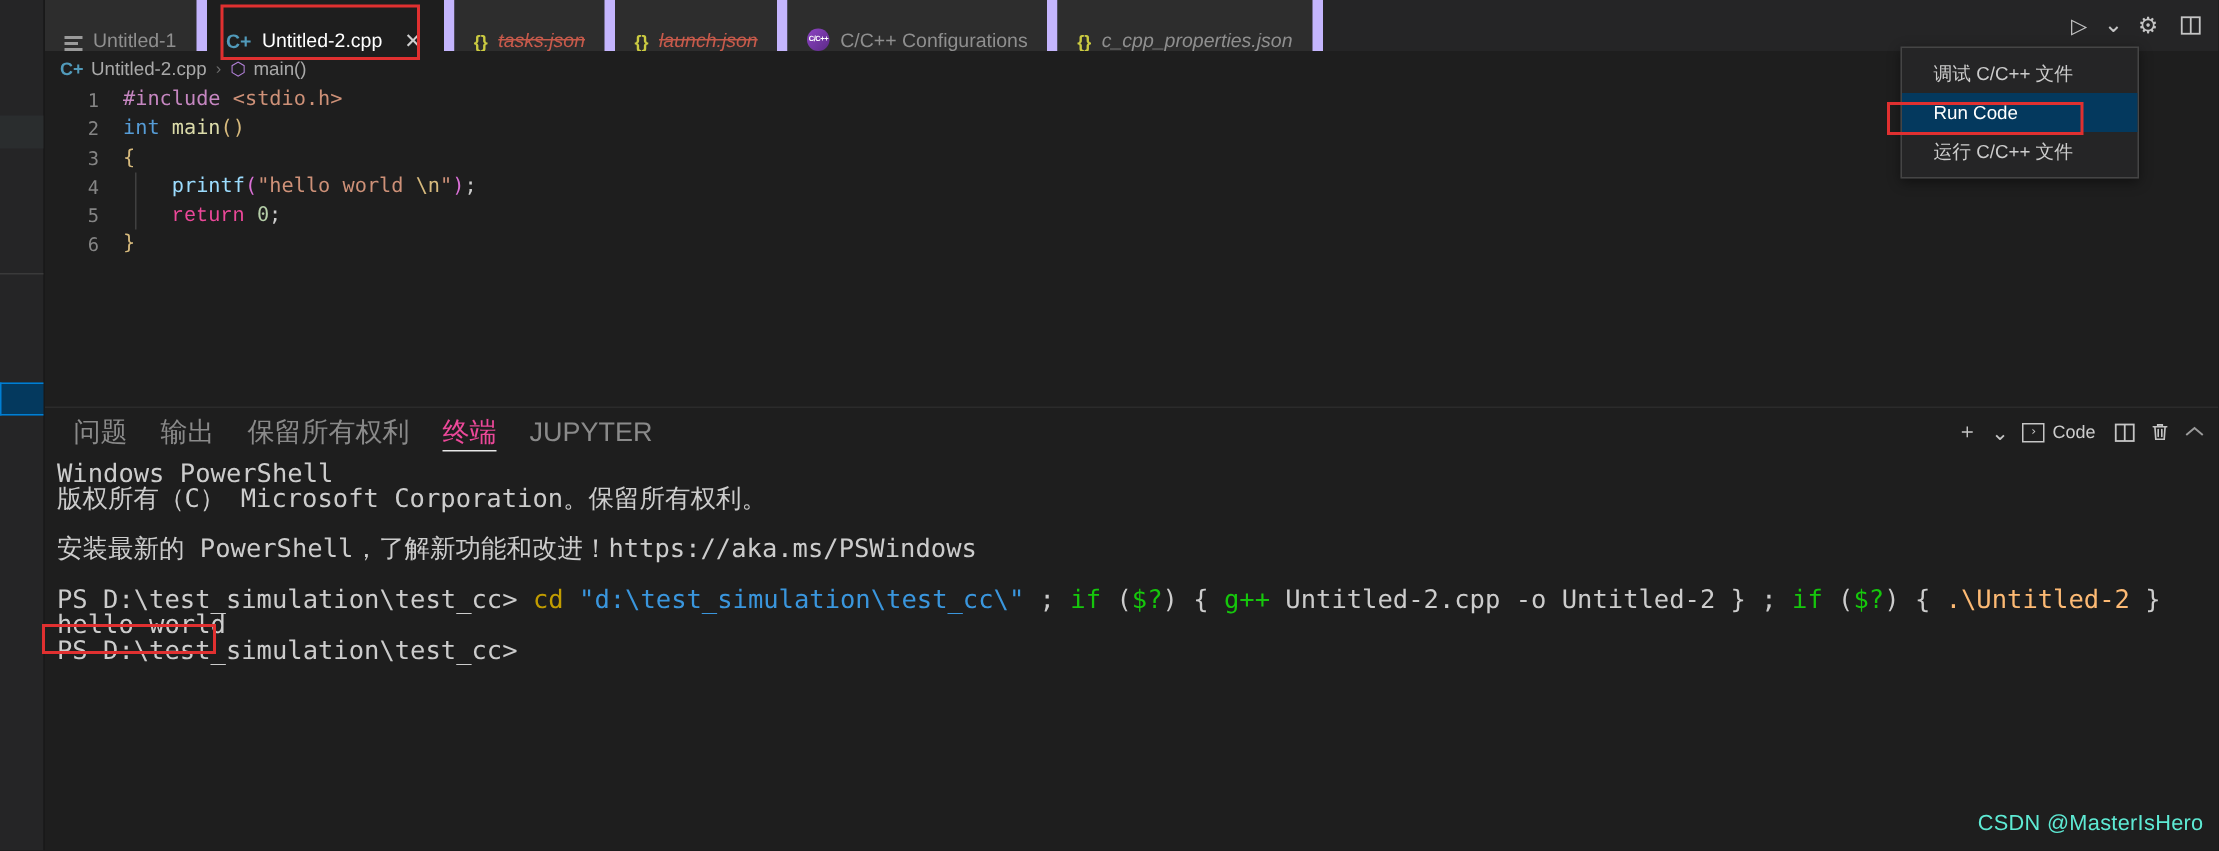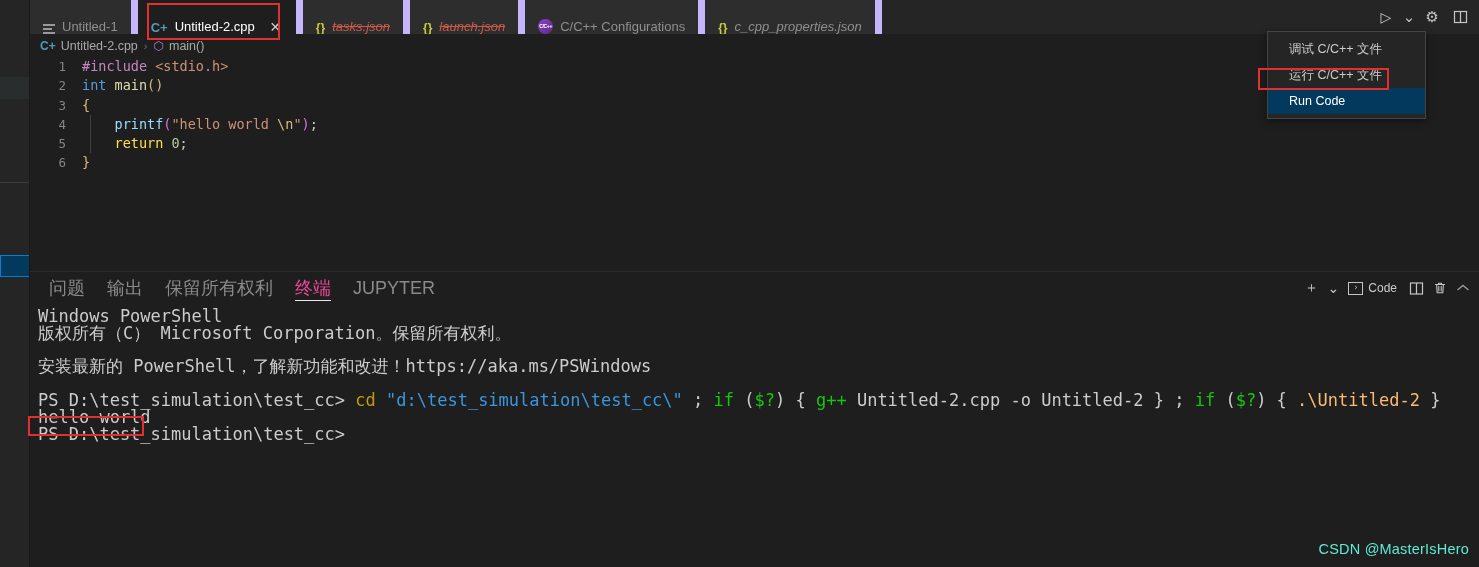--- a/index.html
+++ b/index.html
@@ -101,21 +101,21 @@
   }
   .cl { position:relative; height:19.3px; }
   .gutter {
     position:absolute; left:0; width:36px; text-align:right;
     color:#858585; font-family:"DejaVu Sans Mono",monospace; font-size:12.5px;
   }
   .ctext { position:absolute; left:52px; }
   .c-pre { color:#c586c0; }
   .c-inc { color:#ce9178; }
   .c-key { color:#569cd6; }
-  .c-kw  { color:#fde047; }
+  .c-kw  { color:#ec4899;font-family:Liberation Mono, monospace; }
   .c-fn  { color:#dcdcaa; }
   .c-id  { color:#9cdcfe; }
   .c-br1 { color:#d7ba7d; }
   .c-br2 { color:#da70d6; }
   .c-str { color:#ce9178; }
   .c-esc { color:#d7ba7d; }
   .c-num { color:#b5cea8; }
   .c-pl  { color:#cccccc; }
   .indent-guide {
     position:absolute; left:60px; top:0; width:1px; height:100%;
@@ -281,22 +281,22 @@
     <span>main()</span>
   </div>
 
   <div class="editor">
     <div class="code" id="code-area"><div class="cl"><span class="gutter">1</span><span class="ctext"><span class="c-pre">#include</span><span class="c-pl"> </span><span class="c-inc">&lt;stdio.h&gt;</span></span></div><div class="cl"><span class="gutter">2</span><span class="ctext"><span class="c-key">int</span><span class="c-pl"> </span><span class="c-fn">main</span><span class="c-br1">(</span><span class="c-br1">)</span></span></div><div class="cl"><span class="gutter">3</span><span class="ctext"><span class="c-br1">{</span></span></div><div class="cl"><div class="indent-guide"></div><span class="gutter">4</span><span class="ctext"><span class="c-pl">    </span><span class="c-id">printf</span><span class="c-br2">(</span><span class="c-str">"hello world </span><span class="c-esc">\n</span><span class="c-str">"</span><span class="c-br2">)</span><span class="c-pl">;</span></span></div><div class="cl"><div class="indent-guide"></div><span class="gutter">5</span><span class="ctext"><span class="c-pl">    </span><span class="c-kw">return</span><span class="c-pl"> </span><span class="c-num">0</span><span class="c-pl">;</span></span></div><div class="cl"><span class="gutter">6</span><span class="ctext"><span class="c-br1">}</span></span></div></div>
   </div>
 
   <div class="ctx-hl-band"></div>
   <div class="ctx">
     <div class="ctx-item">调试 C/C++ 文件</div>
+    <div class="ctx-item sel">Run Code</div>
     <div class="ctx-item">运行 C/C++ 文件</div>
-    <div class="ctx-item sel">Run Code</div>
   </div>
   <div class="anno-run"></div>
 
   <div class="panel">
     <div class="panel-tabs">
       <div class="ptab">问题</div>
       <div class="ptab">输出</div>
       <div class="ptab">保留所有权利</div>
       <div class="ptab active">终端</div>
       <div class="ptab">JUPYTER</div>

